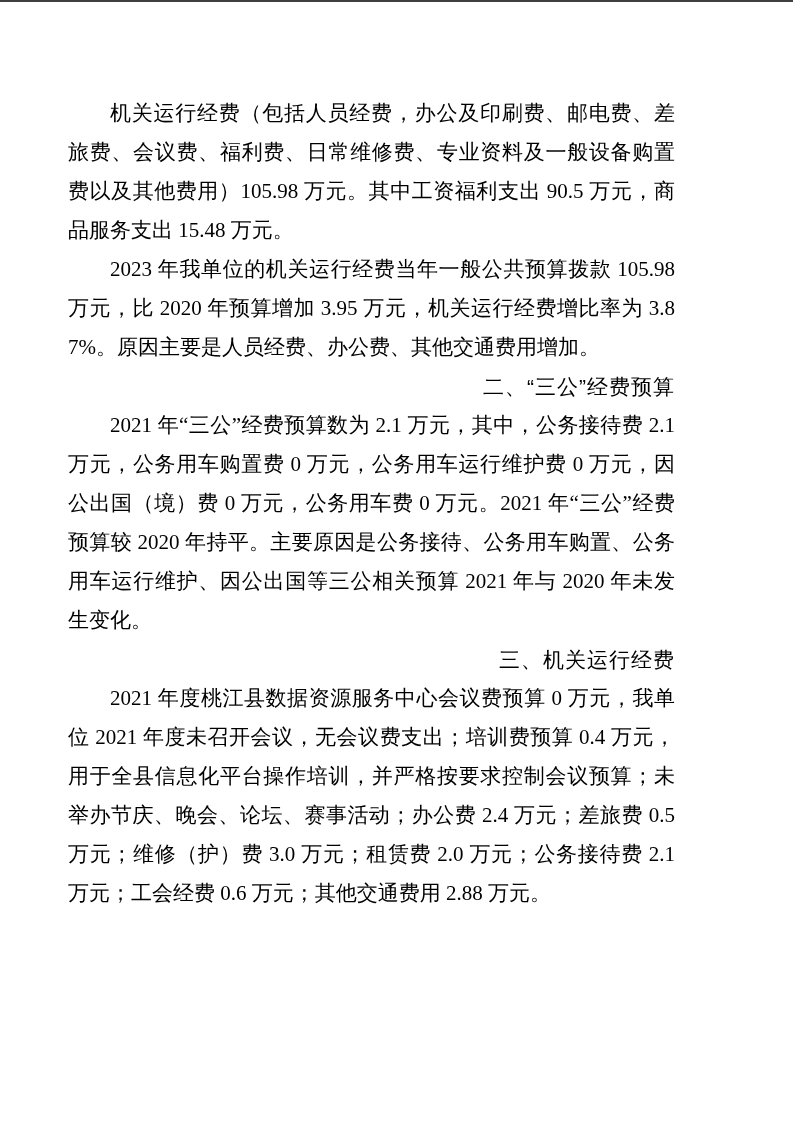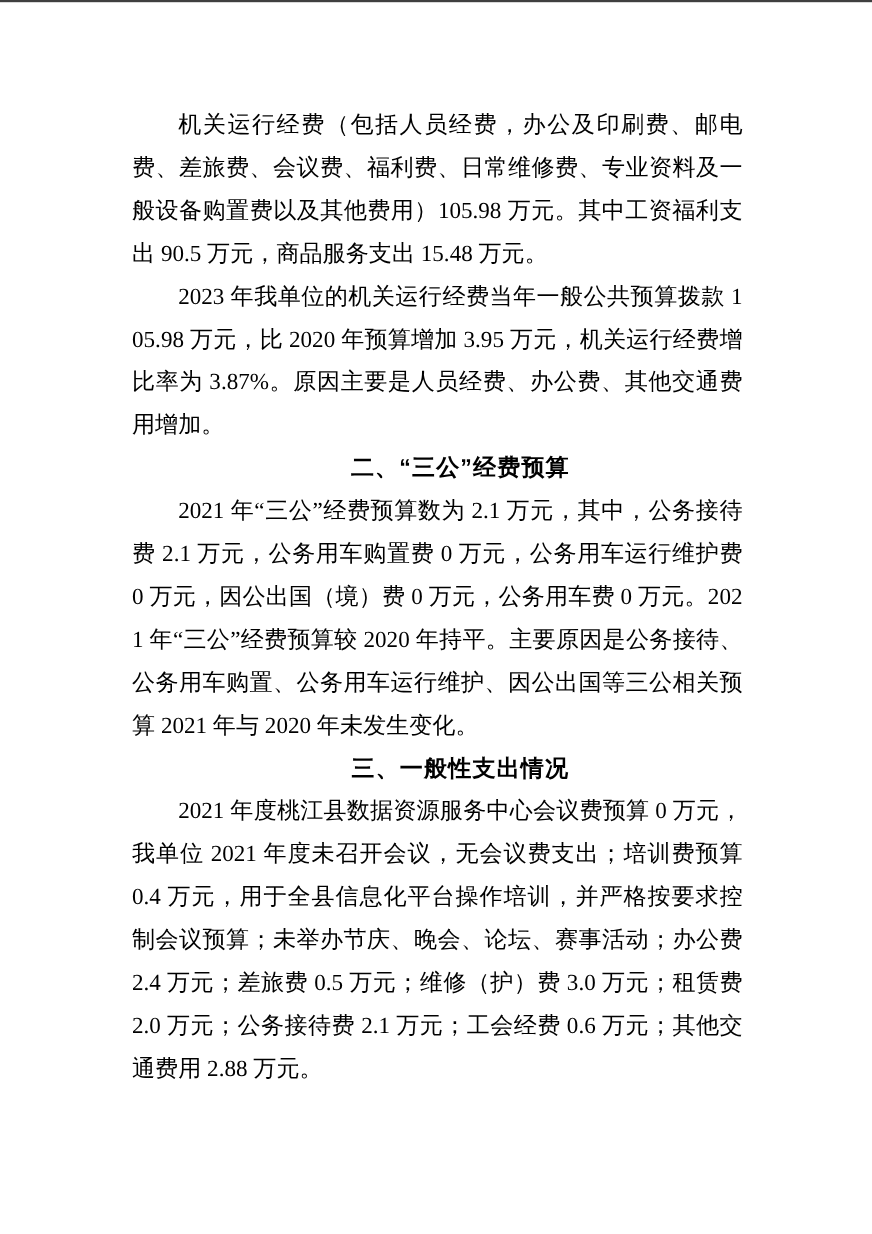--- a/index.html
+++ b/index.html
@@ -7,21 +7,21 @@
     padding: 0;
     background: #ffffff;
   }
   .page {
     position: relative;
     width: 793px;
     height: 1122px;
     margin: 0 auto;
     background: #ffffff;
     box-sizing: border-box;
-    padding: 94px 118px 0 120px;
+    padding: 94px 118px 0 68px;
     overflow: hidden;
     font-family: "Liberation Serif", "DejaVu Serif", serif;
     color: #000000;
   }
   .page-top-edge {
     position: absolute;
     top: 0;
     left: 0;
     width: 100%;
     height: 2px;
@@ -36,36 +36,36 @@
     text-justify: inter-ideograph;
     word-break: break-all;
     font-family: "Liberation Serif", "DejaVu Serif", serif;
     font-weight: normal;
   }
   .section-heading {
     margin: 0;
     font-size: 21px;
     line-height: 39px;
     text-indent: 2em;
-    text-align: center;
+    text-align: right;
     font-family: "Liberation Sans", "DejaVu Sans", sans-serif;
-    font-weight: bold;
+    font-weight: normal;
     letter-spacing: 1px;
   }
 </style>
 </head>
 <body>
 
 <div class="page">
   <div class="page-top-edge"></div>
 
   <p class="body-para">机关运行经费（包括人员经费，办公及印刷费、邮电费、差旅费、会议费、福利费、日常维修费、专业资料及一般设备购置费以及其他费用）105.98 万元。其中工资福利支出 90.5 万元，商品服务支出 15.48 万元。</p>
 
   <p class="body-para">2023 年我单位的机关运行经费当年一般公共预算拨款 105.98 万元，比 2020 年预算增加 3.95 万元，机关运行经费增比率为 3.87%。原因主要是人员经费、办公费、其他交通费用增加。</p>
 
   <h2 class="section-heading">二、“三公”经费预算</h2>
 
   <p class="body-para">2021 年“三公”经费预算数为 2.1 万元，其中，公务接待费 2.1 万元，公务用车购置费 0 万元，公务用车运行维护费 0 万元，因公出国（境）费 0 万元，公务用车费 0 万元。2021 年“三公”经费预算较 2020 年持平。主要原因是公务接待、公务用车购置、公务用车运行维护、因公出国等三公相关预算 2021 年与 2020 年未发生变化。</p>
 
-  <h2 class="section-heading">三、一般性支出情况</h2>
+  <h2 class="section-heading">三、机关运行经费</h2>
 
   <p class="body-para">2021 年度桃江县数据资源服务中心会议费预算 0 万元，我单位 2021 年度未召开会议，无会议费支出；培训费预算 0.4 万元，用于全县信息化平台操作培训，并严格按要求控制会议预算；未举办节庆、晚会、论坛、赛事活动；办公费 2.4 万元；差旅费 0.5 万元；维修（护）费 3.0 万元；租赁费 2.0 万元；公务接待费 2.1 万元；工会经费 0.6 万元；其他交通费用 2.88 万元。</p>
 </div>
 
 </body></html>

